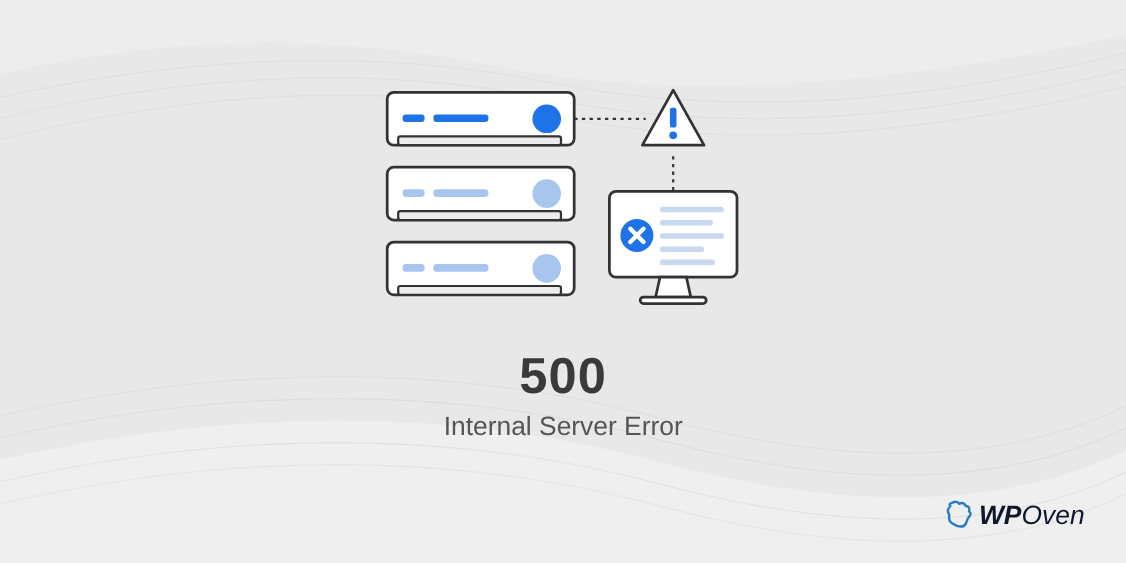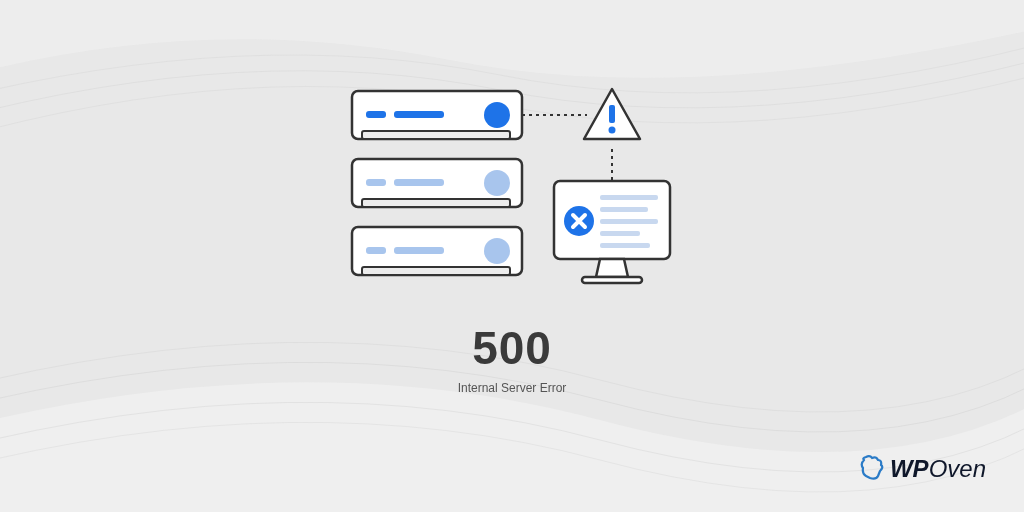--- a/index.html
+++ b/index.html
@@ -31,21 +31,21 @@
       height: 220px;
       margin-bottom: 20px;
     }
     .error-code {
       font-size: 46px;
       font-weight: 900;
       color: #3a3a3a;
       letter-spacing: 1px;
     }
     .error-text {
-      font-size: 12px;
+      font-size: 24px;
       color: #555;
       margin-top: 6px;
     }
     .logo {
       position: absolute;
       bottom: 28px;
       right: 38px;
       display: flex;
       align-items: center;
       gap: 4px;

